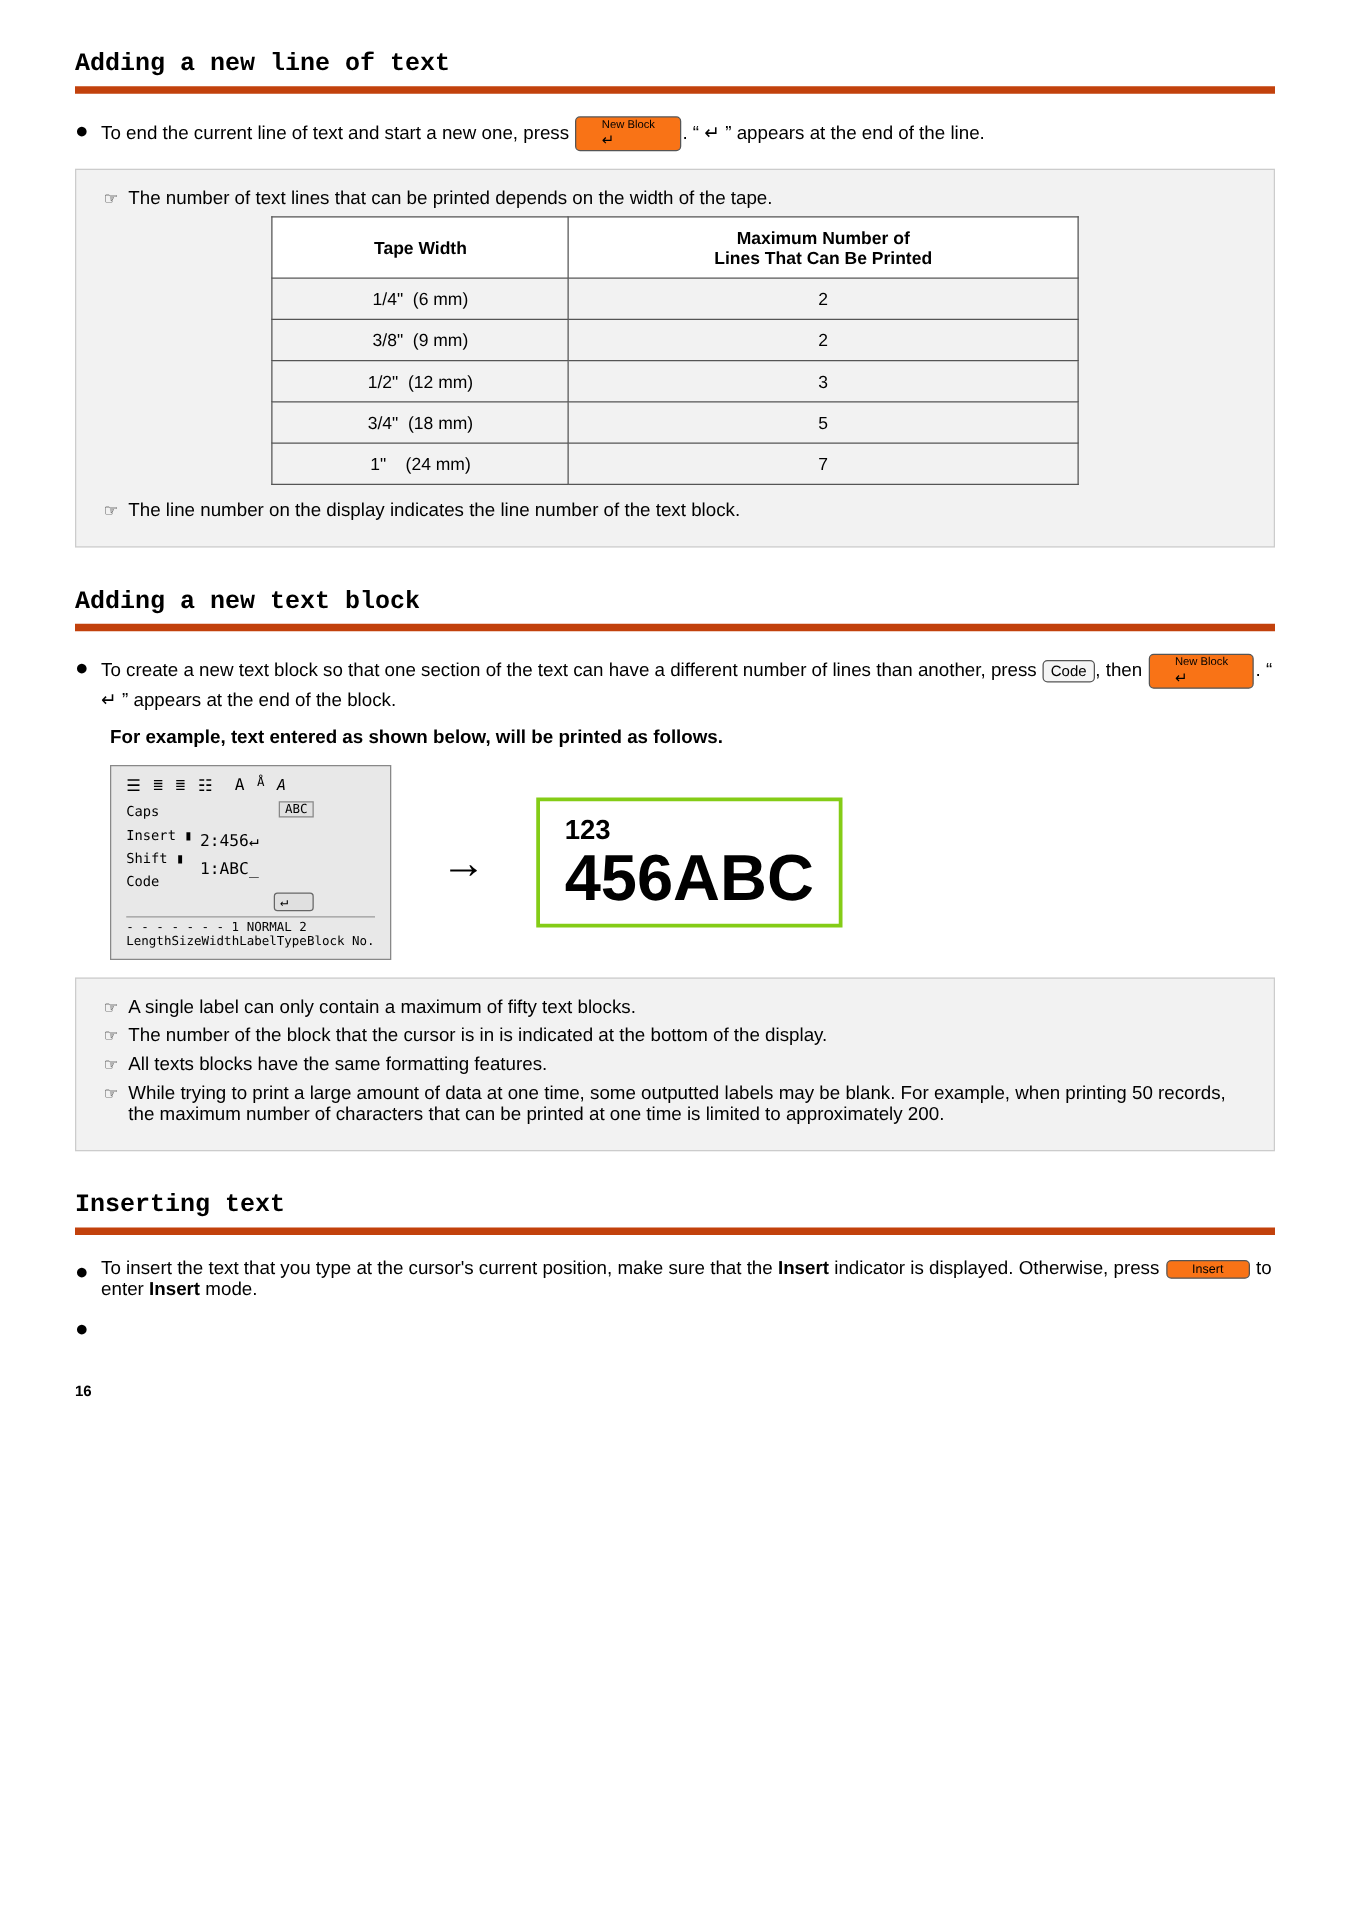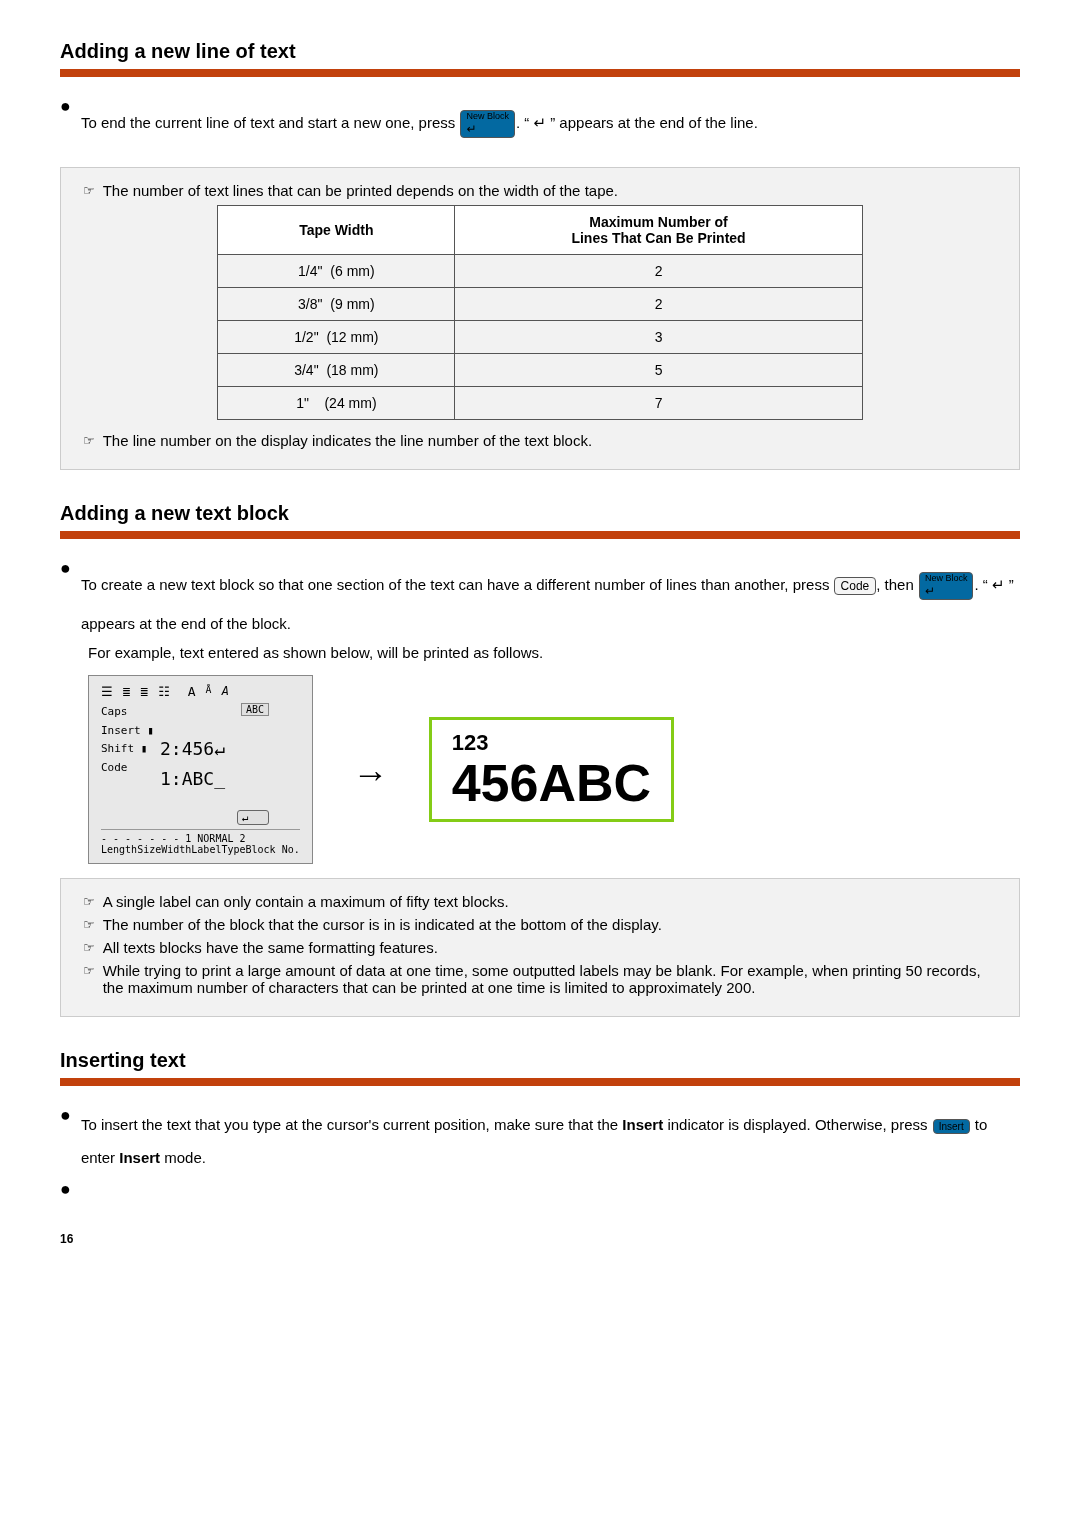--- a/index.html
+++ b/index.html
@@ -8,23 +8,24 @@
       font-size: 15px;
       background: #fff;
       color: #000;
       width: 1080px;
       min-height: 1534px;
       padding: 40px 60px 40px 60px;
     }
     h2 {
       font-size: 20px;
       font-weight: bold;
-      border-bottom: 8px solid #c2410c;
+      border-bottom: 6px solid #c2410c;
       padding-bottom: 6px;
       margin-bottom: 18px;
+      font-family: Liberation Mono, monospace;
     }
     .section { margin-bottom: 32px; }
     .bullet-item {
       display: flex;
       align-items: flex-start;
       margin-bottom: 12px;
     }
     .bullet-dot {
       font-size: 18px;
       margin-right: 10px;
@@ -63,25 +64,25 @@
       font-size: 14px;
     }
     table.tape-table th {
       font-weight: bold;
       background: #fff;
     }
     .key-btn {
       display: inline-block;
       border: 1px solid #555;
       border-radius: 4px;
-      padding: 1px 5px;
+      padding: 1px 20px;
       font-size: 12px;
-      background: #0369a1;
+      background: #f97316;
       vertical-align: middle;
-      margin: 15px 1px;
+      margin: 0 1px;
     }
     .key-btn-small {
       font-size: 10px;
     }
     .new-block-label {
       font-size: 9px;
       display: block;
       text-align: center;
       line-height: 1;
       margin-bottom: 1px;
@@ -229,21 +230,21 @@
       To create a new text block so that one section of the text can have a different number of lines than another, press
       <span class="code-btn">Code</span>, then
       <span class="key-btn">
         <span class="new-block-label">New Block</span>
         <span class="arrow-symbol">↵</span>
       </span>.
       “ ↵ ” appears at the end of the block.
     </span>
   </div>
 
-  <div style="margin-left: 28px; margin-bottom: 10px;">
+  <div style="margin-left: 28px; margin-bottom: 10px; font-weight: bold;">
     <span>For example, text entered as shown below, will be printed as follows.</span>
   </div>
 
   <div class="example-area" style="margin-left: 28px;">
 
     <div style="display:flex; flex-direction:column; align-items:center;">
       <div class="lcd-screen">
         <div class="lcd-top-icons">
           <span>☰</span>
           <span>≣</span>
@@ -253,21 +254,21 @@
           <span style="font-size:10px;">Å</span>
           <span style="font-style:italic; font-size:12px;">A</span>
         </div>
         <div style="display:flex; gap:6px;">
           <div style="font-size:11px; line-height:1.7;">
             <div>Caps</div>
             <div>Insert ▮</div>
             <div>Shift ▮</div>
             <div>Code</div>
           </div>
-          <div style="font-family:monospace; font-size:18px; line-height:1.7;">
+          <div style="font-family:monospace; font-size:13px; line-height:1.7;">
             <div>&nbsp;</div>
             <div>2:456↵</div>
             <div>1:ABC_</div>
             <div>&nbsp;</div>
           </div>
           <div style="display:flex; flex-direction:column; justify-content:space-between; padding-left:6px;">
             <div class="abc-box">ABC</div>
             <div class="enter-icon" style="margin-top:20px;">↵</div>
           </div>
         </div>

